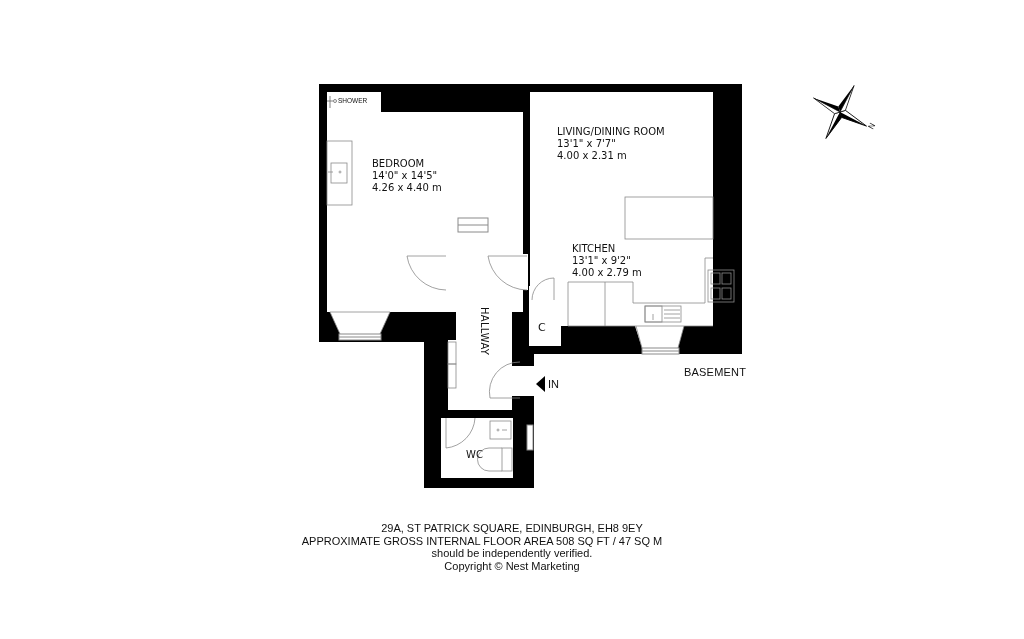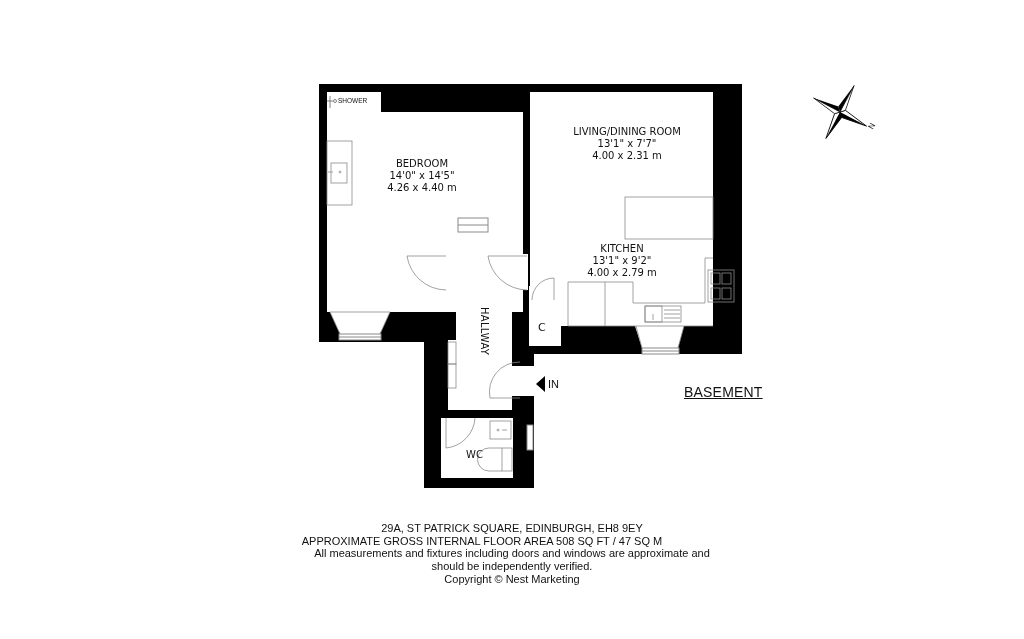--- a/index.html
+++ b/index.html
@@ -1,23 +1,23 @@
 <!DOCTYPE html>
 <html><head>
 <meta charset="utf-8">
 <style>
   html, body { margin: 0; padding: 0; background: #ffffff; }
   body { width: 1024px; height: 639px; position: relative; overflow: hidden; font-family: "DejaVu Sans", sans-serif; }
   #plan { position: absolute; left: 0; top: 0; }
   .lbl { font-family: "DejaVu Sans", sans-serif; fill: #111; }
-  .room-label { position: absolute; font-family: "DejaVu Sans", sans-serif; font-size: 10px; color: #111; text-align: center; line-height: 12px; white-space: nowrap; }
+  .room-label { position: absolute; font-family: "DejaVu Sans", sans-serif; font-size: 10px; color: #111; text-align: left; line-height: 12px; white-space: nowrap; }
   .room-label span { display: block; }
   .footer { position: absolute; left: 0; top: 522px; width: 1024px; text-align: center; font-family: "Liberation Sans", sans-serif; font-size: 11px; color: #111; line-height: 12.7px; }
   .footer div { white-space: nowrap; }
-  .basement { position: absolute; left: 684px; top: 384px; font-family: "Liberation Sans", sans-serif; font-size: 14px; color: #111; letter-spacing: 0.2px; text-decoration: underline; }
+  .basement { position: absolute; left: 684px; top: 366px; font-family: "Liberation Sans", sans-serif; font-size: 11px; color: #111; letter-spacing: 0.2px; }
   .in-label { position: absolute; left: 548px; top: 378px; font-family: "Liberation Sans", sans-serif; font-size: 11px; color: #111; }
   .shower { position: absolute; left: 338px; top: 97px; font-family: "Liberation Sans", sans-serif; font-size: 6.5px; color: #111; }
   .hallway { position: absolute; left: 472px; top: 318px; font-family: "DejaVu Sans", sans-serif; font-size: 10px; color: #111; transform: rotate(90deg); transform-origin: left top; letter-spacing: 0.3px; }
   .c-label { position: absolute; left: 538px; top: 321px; font-family: "DejaVu Sans", sans-serif; font-size: 11px; color: #111; }
   .wc-label { position: absolute; left: 466px; top: 440px; font-family: "DejaVu Sans", sans-serif; font-size: 10px; color: #111; margin-top: 9px; }
 </style>
 </head>
 <body>
 
 <svg id="plan" width="1024" height="639" viewBox="0 0 1024 639">
@@ -176,16 +176,15 @@
 
 <div class="hallway" style="left:490px; top:307px;">HALLWAY</div>
 <div class="c-label">C</div>
 <div class="wc-label">WC</div>
 <div class="in-label">IN</div>
 <div class="basement">BASEMENT</div>
 
 <div class="footer">
   <div>29A, ST PATRICK SQUARE, EDINBURGH, EH8 9EY</div>
   <div style="margin-left:-60px;">APPROXIMATE GROSS INTERNAL FLOOR AREA 508 SQ FT / 47 SQ M</div>
-  <div>All measurements and fixtures including doors and windows are approximate and</div>
   <div>should be independently verified.</div>
   <div>Copyright © Nest Marketing</div>
 </div>
 
 </body></html>

